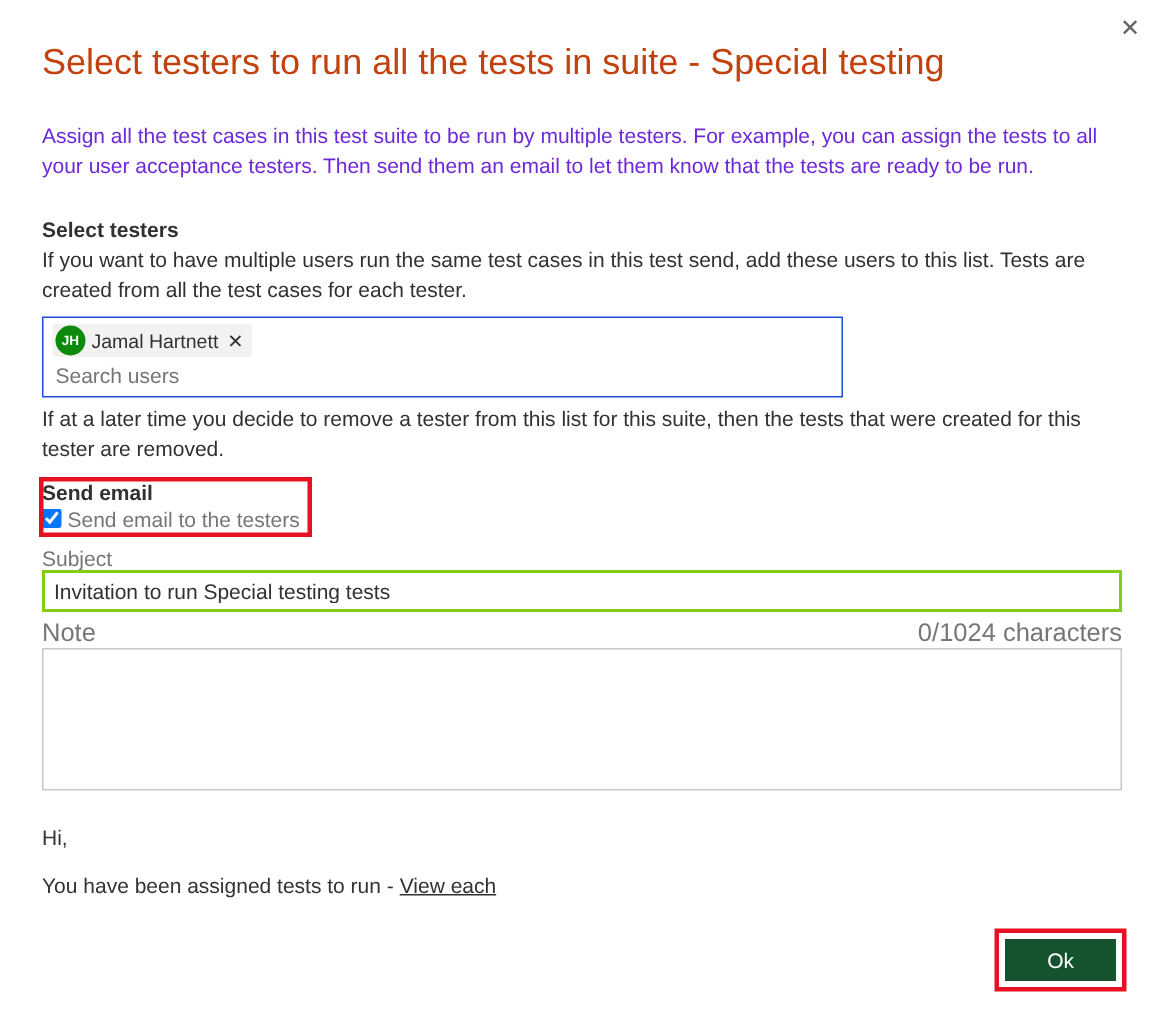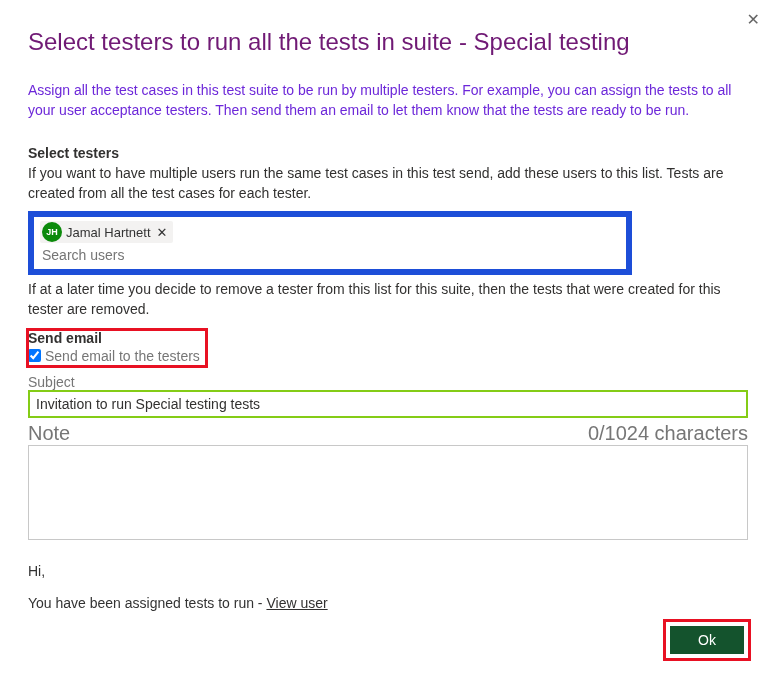--- a/index.html
+++ b/index.html
@@ -23,41 +23,41 @@
     cursor: pointer;
     background: none;
     border: none;
     padding: 4px;
     line-height: 1;
   }
   h1.dialog-title {
     font-weight: 300;
     font-size: 24px;
     margin: 8px 0 24px 0;
-    color: #701a75;
+    color: #c2410c;
   }
   p.intro {
     margin: 0 0 24px 0;
     color: #6d28d9;
     line-height: 1.45;
   }
   .section-label {
     font-weight: 600;
     font-size: 14px;
     margin: 0 0 2px 0;
     color: #323130;
   }
   .section-desc {
     margin: 0 0 8px 0;
     color: #323130;
     line-height: 1.45;
   }
   .tester-box {
-    border: 6px solid #1d4ed8;
-    width: 604px;
+    border: 1px solid #1d4ed8;
+    width: 534px;
     padding: 4px 6px 4px 6px;
   }
   .tester-chip {
     display: inline-flex;
     align-items: center;
     background: #f3f2f1;
     border-radius: 2px;
     padding: 1px 6px 1px 2px;
     font-size: 13px;
     gap: 4px;
@@ -122,21 +122,21 @@
     border: 2px solid #84cc16;
     padding: 4px 6px;
     font-size: 14px;
     font-family: inherit;
     color: #323130;
   }
   .note-row {
     display: flex;
     justify-content: space-between;
     color: #767676;
-    font-size: 20px;
+    font-size: 17px;
     margin-top: 4px;
   }
   .note-textarea {
     width: 100%;
     height: 95px;
     border: 1px solid #c8c8c8;
     resize: none;
     font-family: inherit;
     font-size: 14px;
     padding: 6px;
@@ -219,21 +219,21 @@
 <input class="subject-input" type="text" value="Invitation to run Special testing tests" style="">
 
 <div class="note-row">
   <span>Note</span>
   <span>0/1024 characters</span>
 </div>
 <textarea class="note-textarea" style=""></textarea>
 
 <p class="greeting">Hi,</p>
 <p class="assigned-line">
-  <span>You have been assigned tests to run - </span><a href="#">View user</a>
+  <span>You have been assigned tests to run - </span><a href="#">View each</a>
 </p>
 
 <div class="button-row">
   <span class="ok-wrap">
     <button class="ok">Ok</button>
   </span>
 </div>
 
 
 

